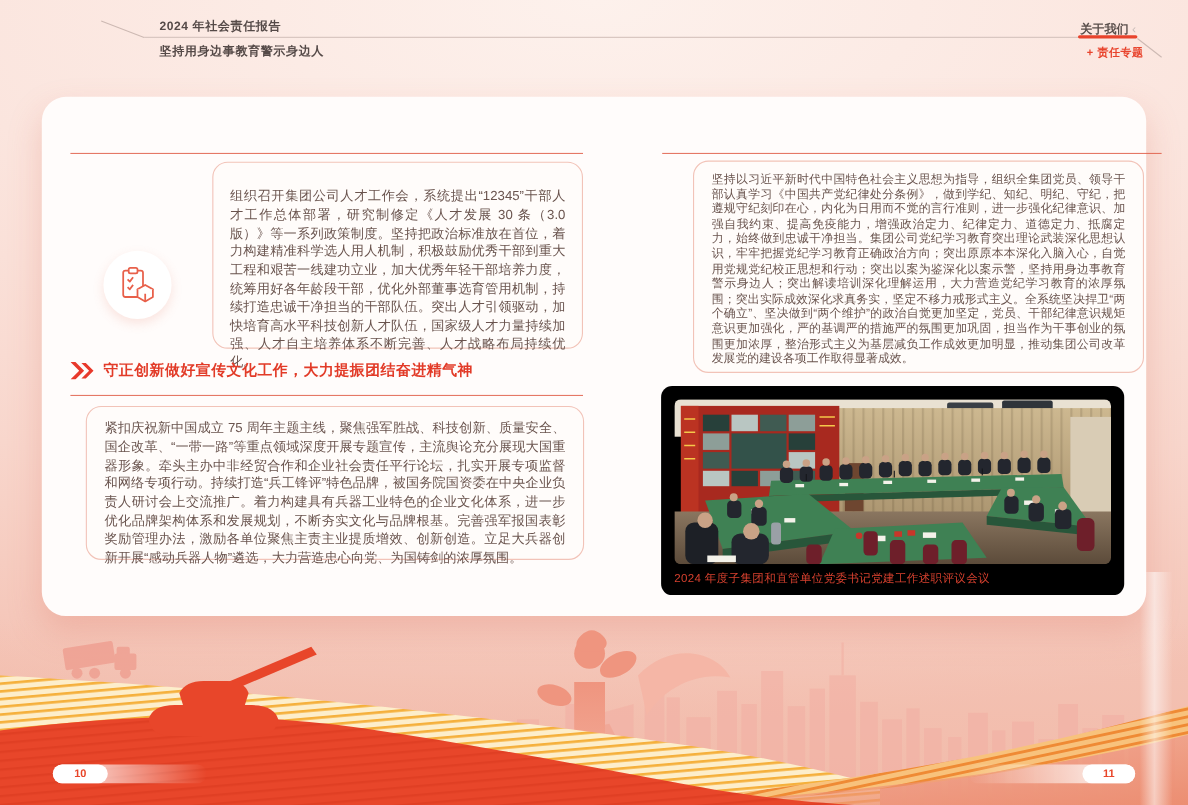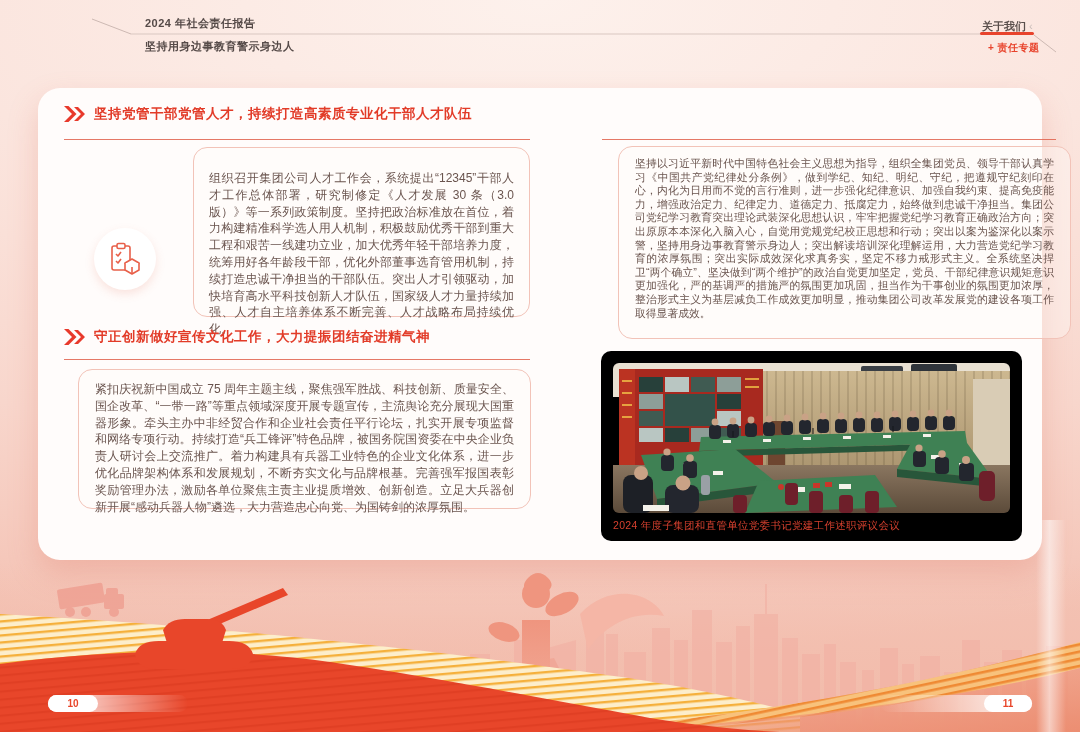--- a/index.html
+++ b/index.html
@@ -27,21 +27,21 @@
     border-radius:22px;box-shadow:0 14px 30px rgba(221,120,100,.28);}
   .sec-head{position:absolute;display:flex;align-items:center;gap:8px;}
   .sec-head .txt{font-size:13.5px;font-weight:bold;color:#e23b28;letter-spacing:.5px;}
   .rule{position:absolute;height:1px;background:#e0604b;opacity:.85;}
   .para-box{position:absolute;border:1px solid #f2c3b8;border-radius:14px;background:rgba(255,252,251,.4);box-sizing:border-box;}
   .para-box .p{color:#6a544e;text-align:justify;}
   .box1{left:155px;top:59px;width:337px;height:170px;padding:22px 15px;}
   .box1 .p{font-size:12px;line-height:1.4;}
   .box2{left:40px;top:281px;width:453px;height:140px;padding:11px 16px;}
   .box2 .p{font-size:12px;line-height:1.4;}
-  .box3{left:580px;top:58px;width:453px;height:193px;padding:10px 16px;}
+  .box3{left:592px;top:58px;width:410px;height:193px;padding:10px 16px;}
   .box3 .p{font-size:10.8px;line-height:1.26;}
   .icon-circle{position:absolute;left:56px;top:140px;width:62px;height:62px;border-radius:50%;
     background:#fff;box-shadow:0 4px 10px rgba(226,116,96,.18);display:flex;align-items:center;justify-content:center;}
 
   
   .photo-card{position:absolute;left:563px;top:263px;width:421px;height:190px;background:#000000;border-radius:10px;}
   .photo{position:absolute;left:12px;top:12px;width:397px;height:150px;border-radius:6px;overflow:hidden;}
   .photo svg{display:block;}
   .photo-caption{position:absolute;left:12px;top:168px;font-size:10.5px;color:#d6402e;letter-spacing:.3px;}
 
@@ -70,27 +70,20 @@
 
   <div class="hdr-title">2024 年社会责任报告</div>
   <div class="hdr-company">坚持用身边事教育警示身边人</div>
   <div class="hdr-chapter">
     <span>关于我们</span><span class="chev">‹</span>
   </div>
   <div class="hdr-topic">+ 责任专题</div>
 
   <div class="card">
 
-    <div class="sec-head" style="left:26px;top:17px;">
-      <svg width="22" height="16" viewBox="0 0 22 16">
-        <polygon points="0,0 8,8 0,16 4.5,16 12.5,8 4.5,0" fill="#e8392b"></polygon>
-        <polygon points="10,1 17,8 10,15 14,15 21,8 14,1" fill="#e8392b"></polygon>
-      </svg>
-      <span class="txt">坚持党管干部党管人才，持续打造高素质专业化干部人才队伍</span>
-    </div>
     <div class="rule" style="left:26px;top:51px;width:466px;"></div>
 
     <div class="icon-circle">
       <svg width="34" height="34" viewBox="0 0 34 34">
         <g fill="none" stroke="#e8604a" stroke-width="1.6" stroke-linejoin="round">
           <rect x="4" y="4" width="18" height="24" rx="2"></rect>
           <rect x="9" y="1.5" width="8" height="5" rx="1.5" fill="#fff"></rect>
           <path d="M8 12 l2 2 3-4"></path>
           <path d="M8 19 l2 2 3-4"></path>
           <path d="M17 21 l7-4 7 4 -7 4 z" fill="#fff"></path>

